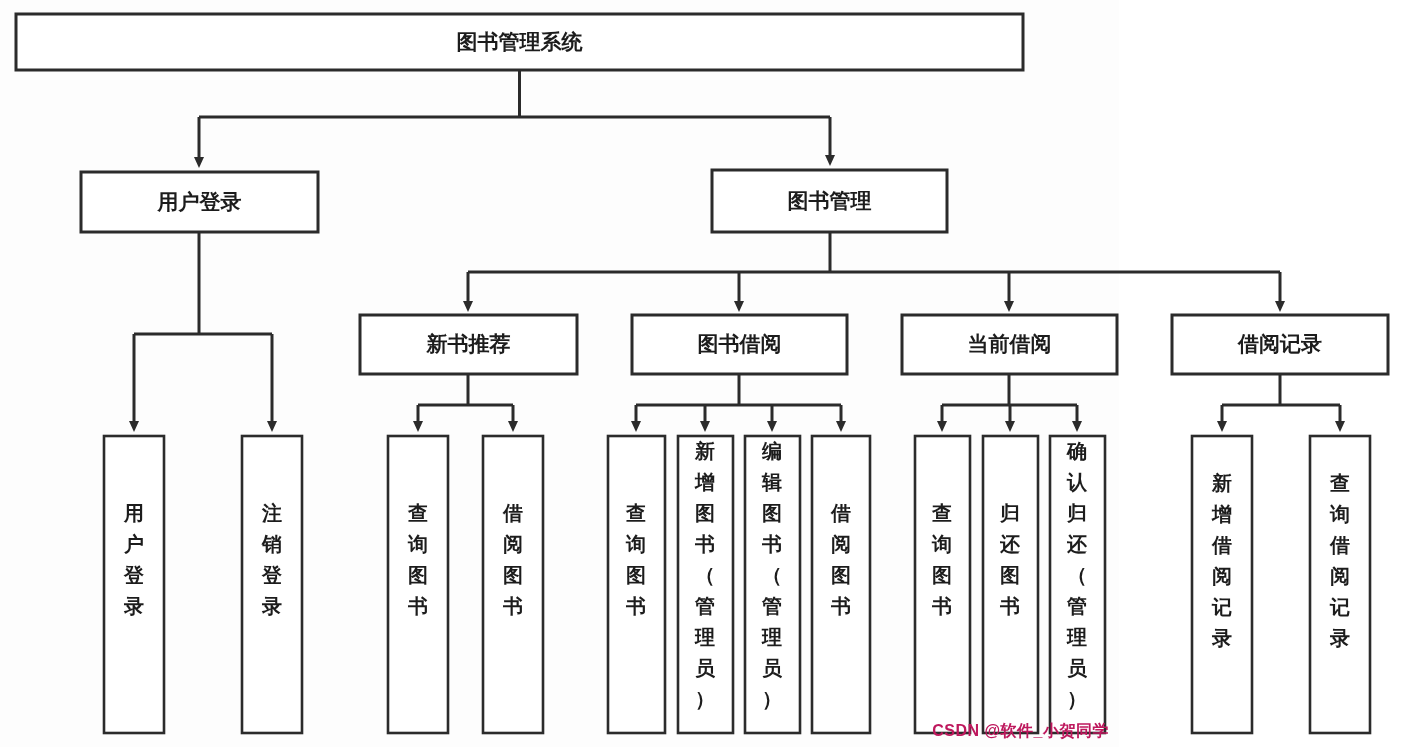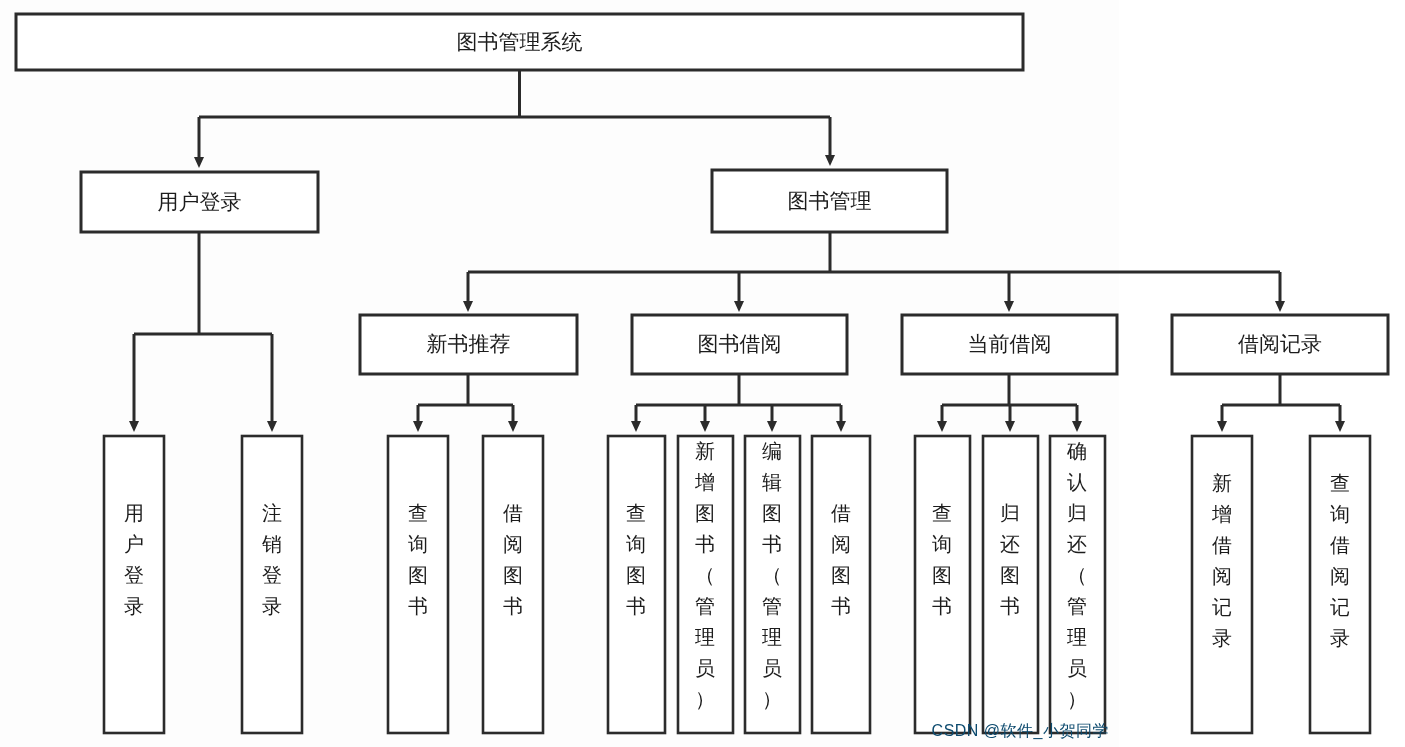--- a/index.html
+++ b/index.html
@@ -11,20 +11,21 @@
     width: 1405px;
     height: 747px;
     font-family: "Liberation Sans", sans-serif;
     overflow: hidden;
   }
   #diagram-root {
     position: relative;
     width: 1119px;
     height: 747px;
     background: #fdfdfd;
+    font-weight: bold;
   }
   svg.diagram {
     position: absolute;
     left: 0;
     top: 0;
     width: 1405px;
     height: 747px;
     display: block;
   }
   .node-rect {
@@ -58,21 +59,21 @@
     font-size: 20px;
     fill: #1c1c1c;
     text-anchor: middle;
   }
   .watermark {
     position: absolute;
     right: 10px;
     bottom: 5px;
     font-family: "Liberation Sans", sans-serif;
     font-size: 16px;
-    color: #0c4a6e;
+    color: #be185d;
     white-space: nowrap;
     letter-spacing: 0.5px;
   }
 </style>
 </head>
 <body>
 
 <div id="diagram-root">
 
   <svg class="diagram" viewBox="0 0 1405 747">

